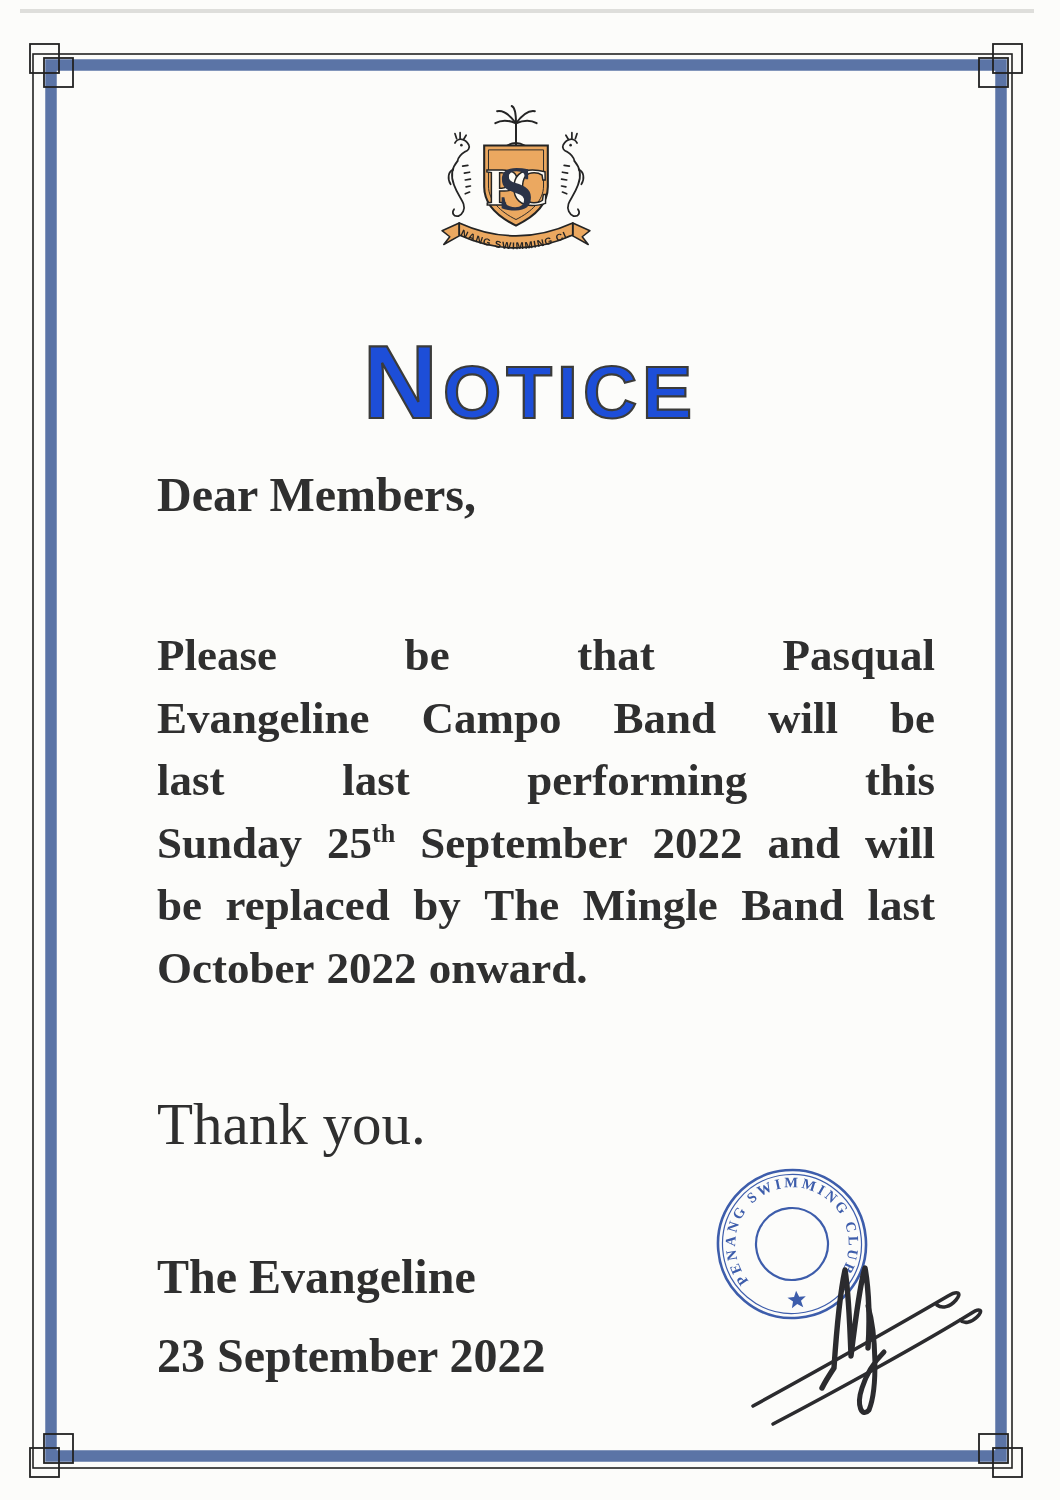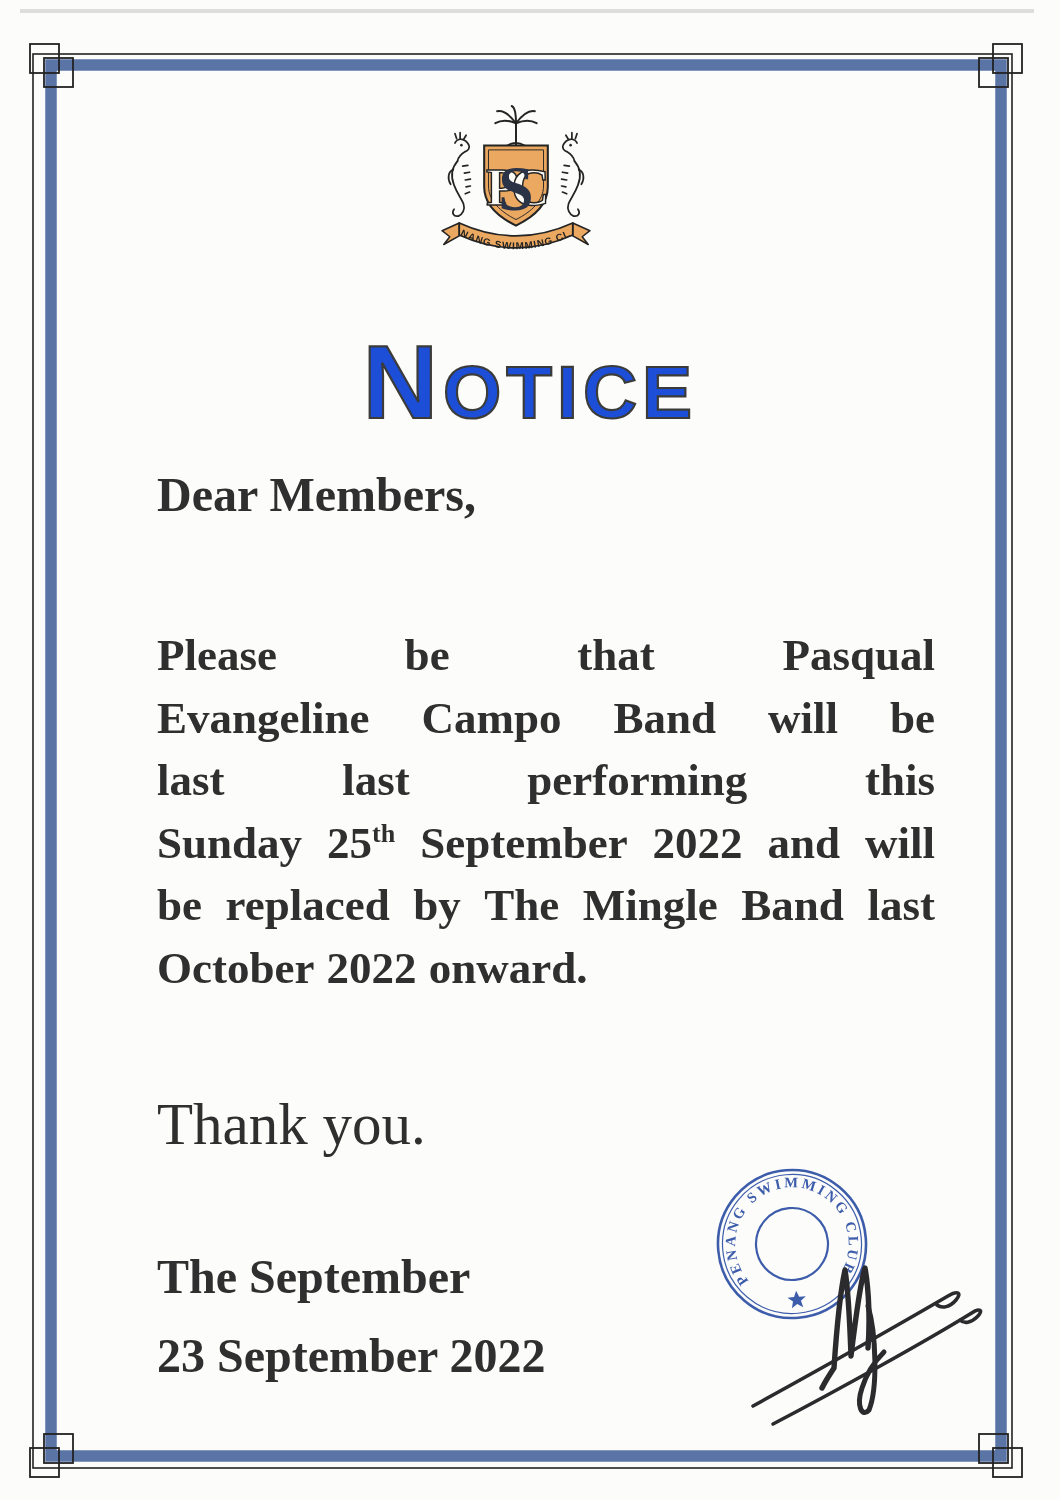--- a/index.html
+++ b/index.html
@@ -161,21 +161,21 @@
         <span class="w">by</span>
         <span class="w">The</span>
         <span class="w">Mingle</span>
         <span class="w">Band</span>
         <span class="w">last</span>
       </div>
       <div class="body-line"><span class="w">October</span><span class="w">2022</span><span class="w">onward.</span></div>
     </div>
 
   <div class="closing">Thank you.</div>
-  <div class="signoff">The September</div>
+  <div class="signoff">The Evangeline</div>
   <div class="date">23 September 2022</div>
 
   <svg class="stamp" viewBox="-87 -87 174 174">
     <g transform="rotate(-5)" fill="none" stroke="#2d50a5">
       <circle cx="0" cy="0" r="74" stroke-width="2.6"></circle>
       <circle cx="0" cy="0" r="69.5" stroke-width="1.2"></circle>
       <circle cx="0" cy="0" r="36" stroke-width="2.2"></circle>
       <path id="stampArc" d="M -46,33 A 56.6,56.6 0 1 1 46,33" stroke="none"></path>
       <text font-family="Liberation Serif, serif" font-size="14.5" font-weight="bold" fill="#2d50a5" stroke="none" letter-spacing="2.8">
         <textPath href="#stampArc" startOffset="50%" text-anchor="middle">PENANG SWIMMING CLUB</textPath>

